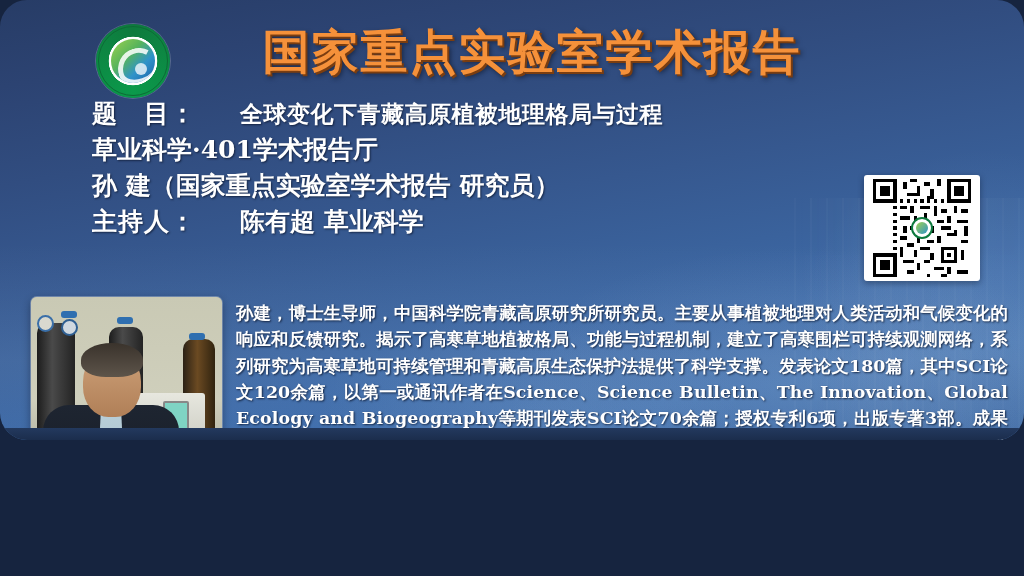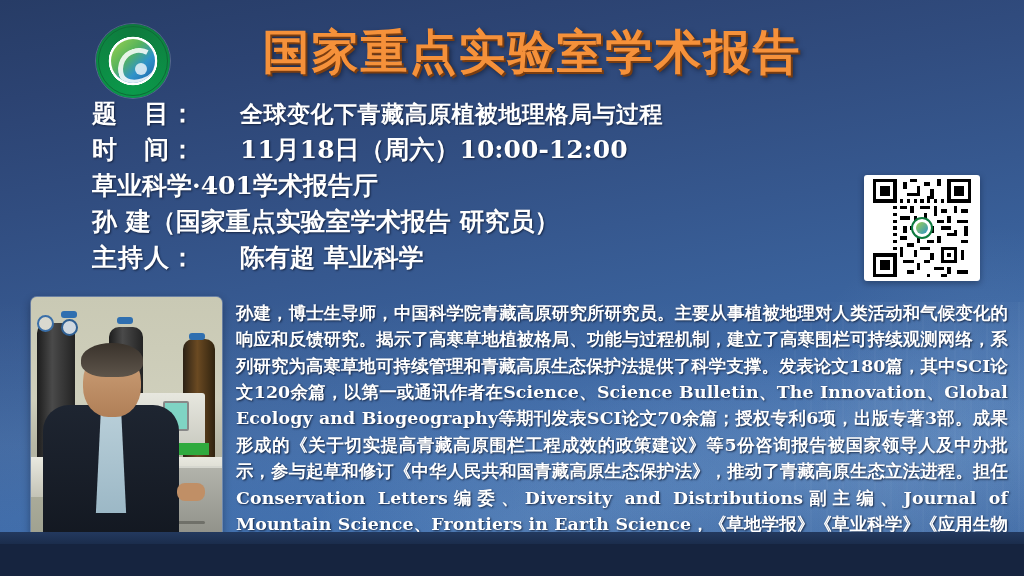--- a/index.html
+++ b/index.html
@@ -6,31 +6,32 @@
     margin: 0;
     padding: 0;
     background: #16243f;
   }
   body {
     font-family: "Liberation Serif", "DejaVu Serif", serif;
   }
   #poster {
     position: relative;
     width: 1024px;
-    height: 544px;
+    height: 440px;
     overflow: hidden;
     background: linear-gradient(170deg,
         #273c66 0%,
         #2c4372 14%,
         #314d80 30%,
         #36588f 46%,
         #3a629c 60%,
         #3d6aa8 72%,
         #3f6fae 84%,
         #3a66a2 100%);
+    border-radius: 27px;
   }
   
   .bg-haze {
     position: absolute;
     inset: 0;
     pointer-events: none;
     background:
       radial-gradient(ellipse 420px 200px at 78% 88%, rgba(185,205,225,0.16), rgba(185,205,225,0) 70%),
       radial-gradient(ellipse 300px 160px at 52% 96%, rgba(200,215,230,0.12), rgba(200,215,230,0) 72%),
       radial-gradient(ellipse 260px 240px at 96% 72%, rgba(170,195,220,0.13), rgba(170,195,220,0) 70%),
@@ -348,24 +349,20 @@
     <div class="poster-title">国家重点实验室学术报告</div>
   </div>
 
   <div class="info">
 
     <div class="info-row row-title">
       <span class="info-label">题　目：</span>
       <span class="info-value">全球变化下青藏高原植被地理格局与过程</span>
     </div>
 
-    <div class="info-row">
-      <span class="info-label">时　间：</span>
-      <span class="info-value">11月18日（周六）10:00-12:00</span>
-    </div>
 
     <div class="info-row">
       <span class="info-value">草业科学·401学术报告厅</span>
     </div>
 
     <div class="info-row">
       <span class="info-value">孙 建（国家重点实验室学术报告 研究员）</span>
     </div>
 
     <div class="info-row">

